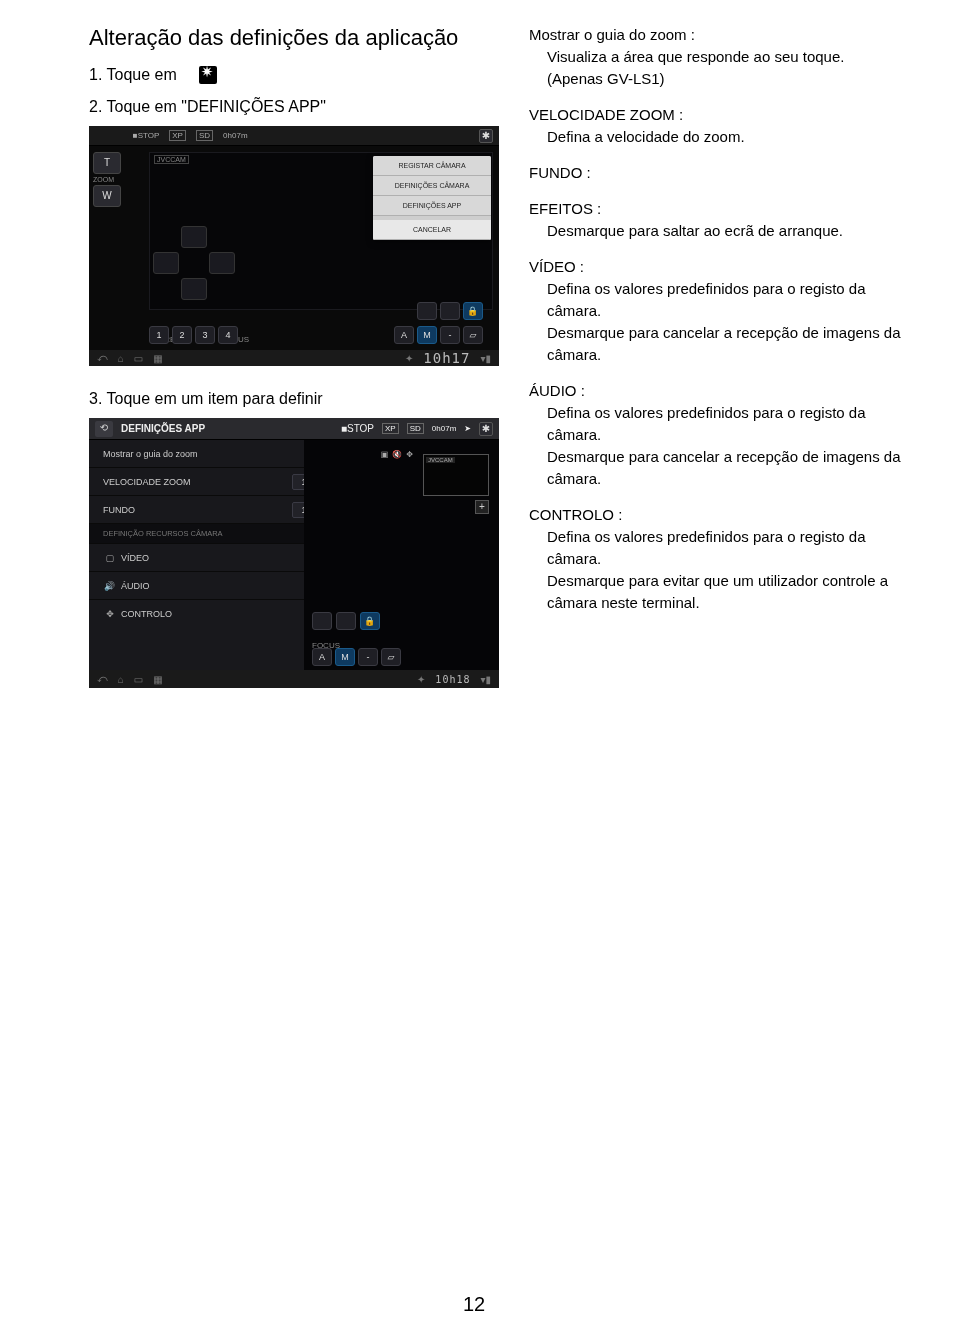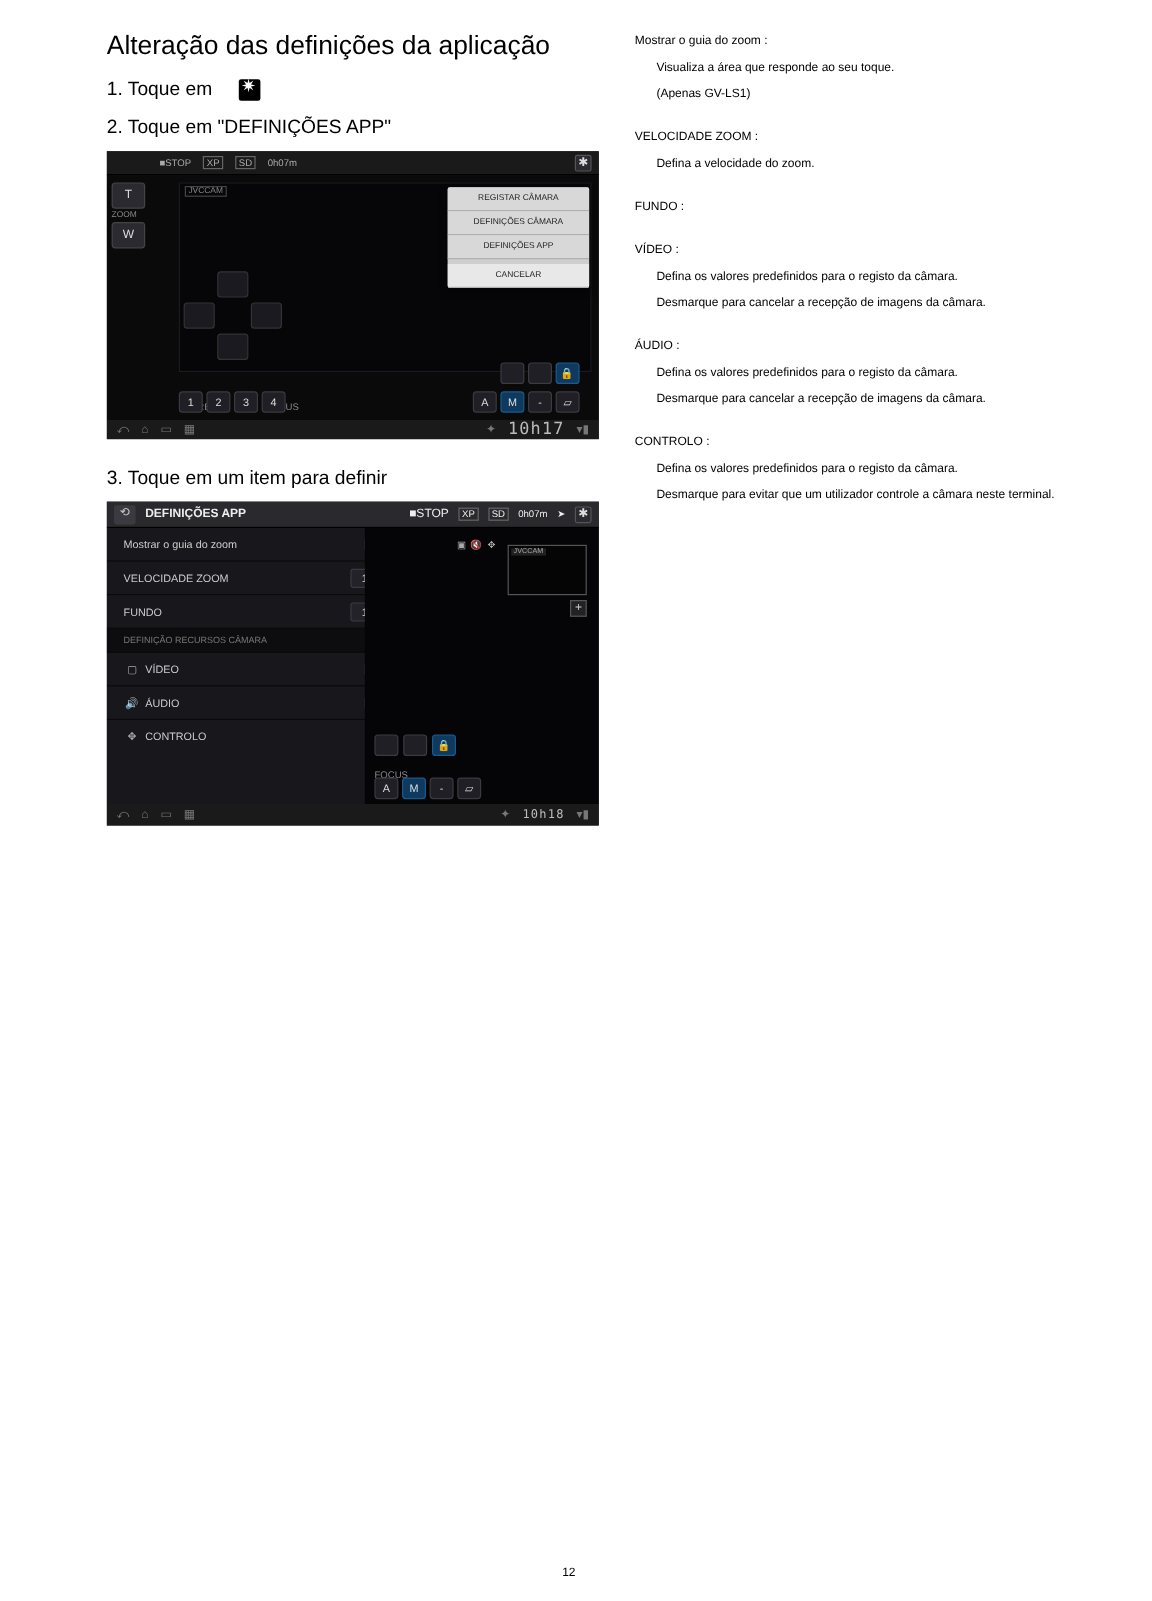--- a/index.html
+++ b/index.html
@@ -266,26 +266,26 @@
     background:#1a1a1a;
     display:flex; align-items:center; padding:0 8px; gap:10px;
     color:#777; font-size:10px;
   }
   .sysbar2 .spacer{flex:1;}
   .sysbar2 .clock {
     font-family: monospace; letter-spacing:1px; color:#bbb; font-size:10px;
   }
 
   
-  .def-block { font-size: 10px; margin-bottom: 14px; line-height: 22px; }
+  .def-block { font-size: 15px; margin-bottom: 14px; line-height: 22px; }
   .def-block .dt { color:#000; }
   .def-block .dd { margin-left: 18px; }
   .page-num {
     position: absolute; bottom: 18px; left: 0; right: 12px;
-    text-align: center; font-size: 10px; color:#000;
+    text-align: center; font-size: 20px; color:#000;
   }
 </style>
 </head>
 <body>
 
 <div class="two-col">
   <div class="col">
     <div class="title">Alteração das definições da aplicação</div>
 
     <div class="step">
@@ -450,20 +450,24 @@
       <div class="dd">(Apenas GV-LS1)</div>
     </div>
     <div class="def-block">
       <div class="dt">VELOCIDADE ZOOM :</div>
       <div class="dd">Defina a velocidade do zoom.</div>
     </div>
     <div class="def-block">
       <div class="dt">FUNDO :</div>
     </div>
     <div class="def-block">
+      <div class="dt">EFEITOS :</div>
+      <div class="dd">Desmarque para saltar ao ecrã de arranque.</div>
+    </div>
+    <div class="def-block">
       <div class="dt">VÍDEO :</div>
       <div class="dd">Defina os valores predefinidos para o registo da câmara.</div>
       <div class="dd">Desmarque para cancelar a recepção de imagens da câmara.</div>
     </div>
     <div class="def-block">
       <div class="dt">ÁUDIO :</div>
       <div class="dd">Defina os valores predefinidos para o registo da câmara.</div>
       <div class="dd">Desmarque para cancelar a recepção de imagens da câmara.</div>
     </div>
     <div class="def-block">

